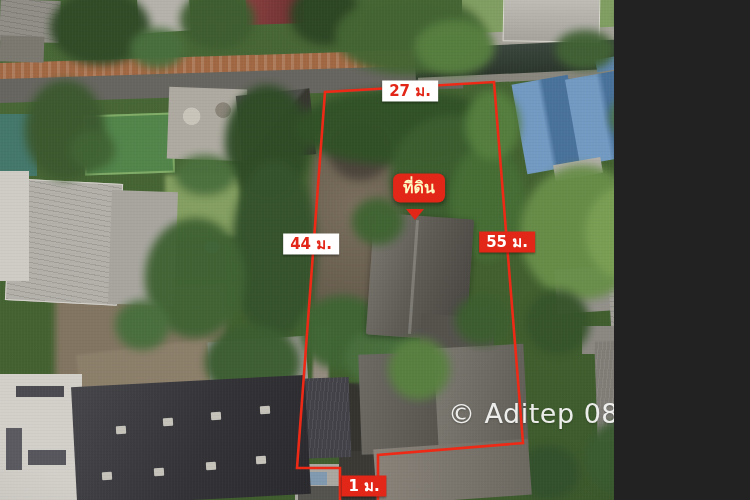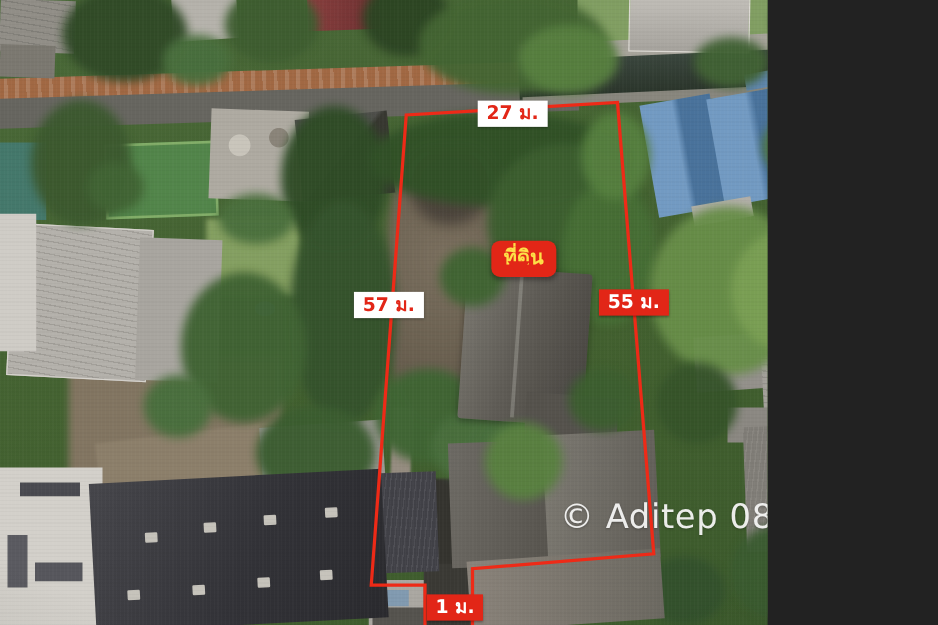--- a/index.html
+++ b/index.html
@@ -18,22 +18,22 @@
       radial-gradient(130% 110% at 50% 45%, rgba(0,0,0,0) 55%, rgba(10,20,8,.22) 100%),
       repeating-linear-gradient(0deg, rgba(0,0,0,.025) 0 1px, rgba(0,0,0,0) 1px 3px),
       repeating-linear-gradient(90deg, rgba(255,255,255,.02) 0 1px, rgba(0,0,0,0) 1px 3px);}
   #boundary-svg{position:absolute;inset:0;z-index:10;}
   .dim{position:absolute;z-index:11;transform:translate(-50%,-50%);
        font-weight:bold;font-size:15px;line-height:1;padding:3px 7px;white-space:nowrap;
        box-shadow:0 1px 2px rgba(0,0,0,.35);}
   .dim.white{background:#fff;color:var(--red,#e22617);}
   .dim.red{background:var(--red,#e22617);color:#fff;}
   #plot-bubble{position:absolute;z-index:11;left:419px;top:188px;transform:translate(-50%,-50%);
-       background:var(--red,#e22617);color:#fde047;border-radius:7px;padding:4px 10px 5px;
-       text-align:center;box-shadow:0 2px 4px rgba(0,0,0,.35);margin-top:19px;}
+       background:var(--red,#e22617);color:#fef9c3;border-radius:7px;padding:4px 10px 5px;
+       text-align:center;box-shadow:0 2px 4px rgba(0,0,0,.35);}
   #plot-bubble .l1{font-weight:bold;font-size:16px;line-height:20px;}
   #plot-bubble .l2{font-weight:bold;font-size:18px;line-height:22px;}
   #bubble-tail{position:absolute;z-index:11;left:406px;top:209px;width:0;height:0;
        border-left:9px solid transparent;border-right:9px solid transparent;
        border-top:11px solid var(--red,#e22617);}
   #watermark{position:absolute;z-index:12;left:448px;top:398px;
        font-size:27px;color:rgba(246,246,244,.95);letter-spacing:.5px;
        text-shadow:0 1px 2px rgba(0,0,0,.25);white-space:nowrap;}
 </style>
 </head>
@@ -155,21 +155,21 @@
     <div class="t" style="left:455px;top:295px;width:55px;height:50px;background:#3a5f2c;z-index:6;"></div>
   </div>
 
   <div id="grain"></div>
 
   <svg id="boundary-svg" width="750" height="500" viewBox="0 0 750 500">
     <path d="M340,500 L340,468 L297,468 L325,92 L494,82 L523,443 L378,455 L378,500" fill="none" stroke="#ee2a17" stroke-width="2.6" stroke-linejoin="miter"></path>
   </svg>
 
   <div class="dim white" style="left:410px;top:91px;">27 ม.</div>
-  <div class="dim white" style="left:311px;top:244px;">57 ม.</div>
+  <div class="dim white" style="left:311px;top:244px;">44 ม.</div>
   <div class="dim red" style="left:507px;top:242px;">55 ม.</div>
   <div class="dim red" style="left:364px;top:486px;">1 ม.</div>
 
   <div id="plot-bubble">
     <div class="l1">ที่ดิน</div>
   </div>
   <div id="bubble-tail"></div>
 
   <div id="watermark">© Aditep 0894509646</div>
 

